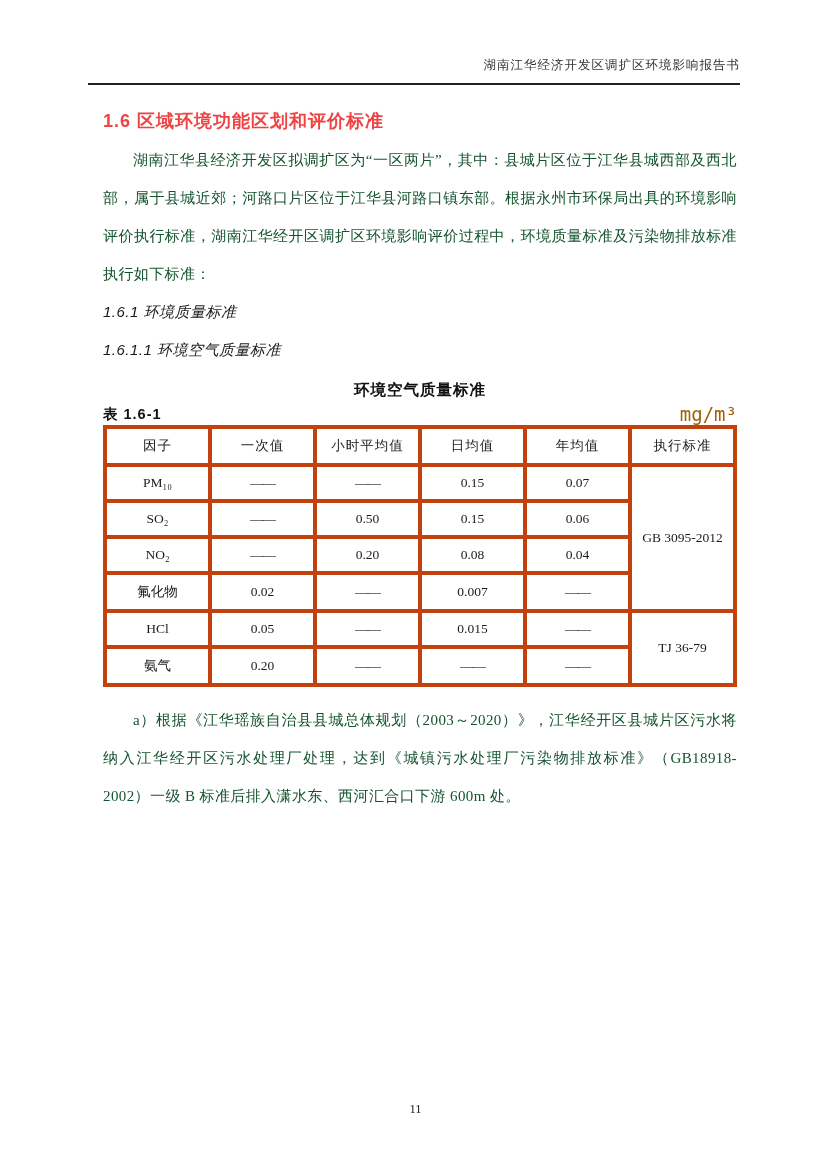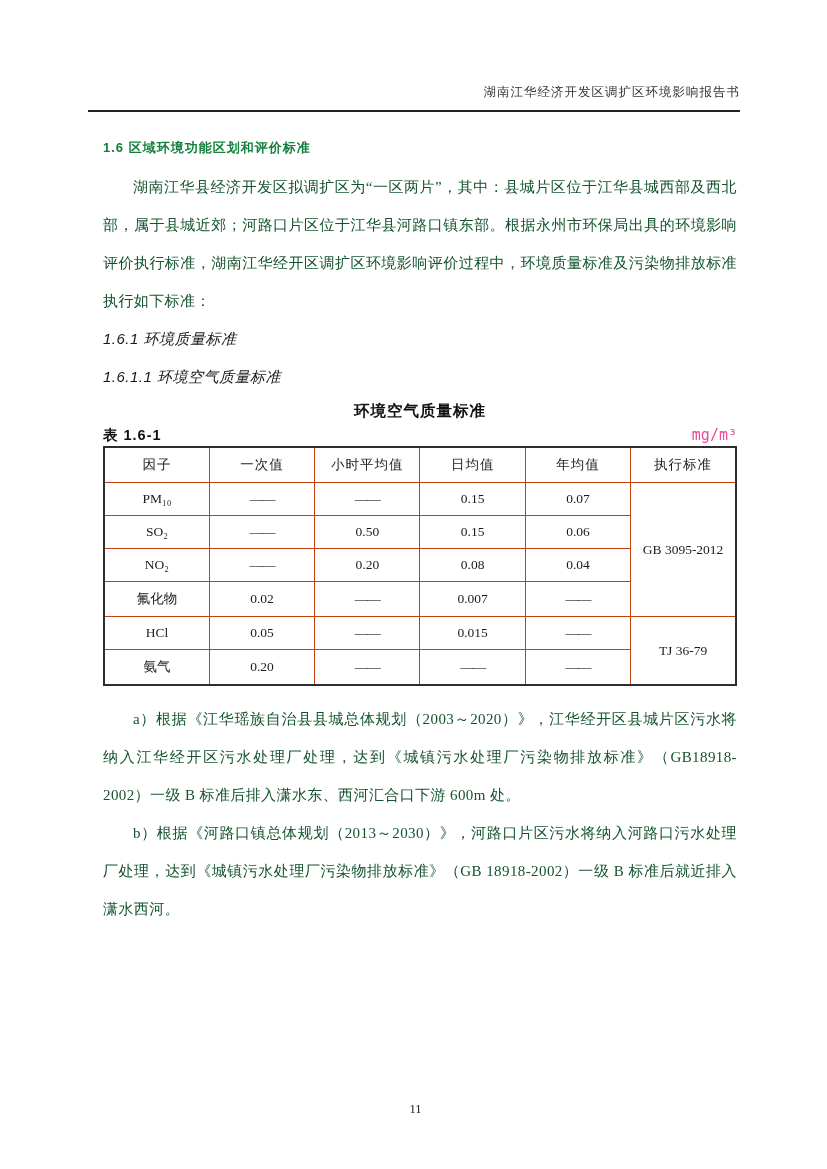--- a/index.html
+++ b/index.html
@@ -3,62 +3,62 @@
 <meta charset="utf-8">
 <style>
   * { margin:0; padding:0; box-sizing:border-box; }
   html,body { background:#ffffff; }
   body {
     width:827px; height:1169px; overflow:hidden; position:relative;
     font-family:"Liberation Serif","DejaVu Serif","DejaVu Sans",serif;
     color:#1c1c1c;
   }
   .running-head {
-    margin:0 87px 0 88px; padding-top:84px; padding-bottom:9px;
+    margin:0 87px 0 88px; padding-top:57px; padding-bottom:9px;
     border-bottom:2px solid #222;
     text-align:right; font-size:12.5px; letter-spacing:1px; color:#333;
   }
   main { margin:0 90px 0 103px; }
   .h-main {
     font-family:"Liberation Sans","DejaVu Sans",sans-serif;
-    font-weight:600; font-size:13px; color:#15803d;
+    font-weight:600; font-size:18px; color:#ef4444;
     margin-top:16px; line-height:40px; letter-spacing:1px;
   }
   .h-sub {
     font-family:"Liberation Sans","DejaVu Sans",sans-serif;
     font-weight:500; font-size:15px; color:#181818;
     line-height:38px; letter-spacing:0.5px;font-style:italic;
   }
   p.body {
     font-size:15px; line-height:38px; text-align:justify;
     text-indent:2em; color:#14532d; letter-spacing:0.4px;
   }
   .table-title {
     text-align:center; font-family:"Liberation Sans","DejaVu Sans",sans-serif;
-    font-weight:600; font-size:15.5px; margin-top:2px; line-height:26px;
+    font-weight:600; font-size:15.5px; margin-top:8px; line-height:26px;
     letter-spacing:1px; color:#111;
   }
   .table-meta {
     display:flex; justify-content:space-between; align-items:flex-end;
     line-height:22px; margin-bottom:0;
   }
   .table-label {
     font-family:"Liberation Sans","DejaVu Sans",sans-serif;
     font-weight:600; font-size:14.5px; letter-spacing:1px; color:#111;
   }
   .table-unit {
     font-family:"DejaVu Sans Mono","Liberation Mono",monospace;
-    font-size:15px; color:#ec4899;
+    font-size:19px; color:#a16207;
   }
   table.std {
     width:100%; border-collapse:collapse; table-layout:fixed;
     border:2px solid #2e2e2e;
   }
   table.std th, table.std td {
-    border:1px solid #c2410c; text-align:center; vertical-align:middle;
+    border:4px solid #c2410c; text-align:center; vertical-align:middle;
     font-size:13.5px; color:#1c1c1c; padding:8px 2px;
   }
   table.std th { font-weight:normal; height:29px; letter-spacing:1px; }
   table.std td { height:25px; }
   td.muted { color:#8f8f8f; letter-spacing:-1px; }
   .spacer-sm { height:14px; }
   footer {
     position:absolute; left:4px; right:0; bottom:52px;
     text-align:center; font-size:12.5px; color:#222;
   }
@@ -140,19 +140,18 @@
         <td class="muted">——</td>
         <td class="muted">——</td>
       </tr>
     </tbody>
   </table>
 
   <div class="spacer-sm"></div>
 
 
   <p class="body">a）根据《江华瑶族自治县县城总体规划（2003～2020）》，江华经开区县城片区污水将纳入江华经开区污水处理厂处理，达到《城镇污水处理厂污染物排放标准》（GB18918-2002）一级 B 标准后排入潇水东、西河汇合口下游 600m 处。</p>
-  <p class="body">b）根据《河路口镇总体规划（2013～2030）》，河路口片区污水将纳入河路口污水处理厂处理，达到《城镇污水处理厂污染物排放标准》（GB 18918-2002）一级 B 标准后就近排入潇水西河。</p>
 
 </main>
 
 <footer>
   <span>11</span>
 </footer>
 
 </body></html>

